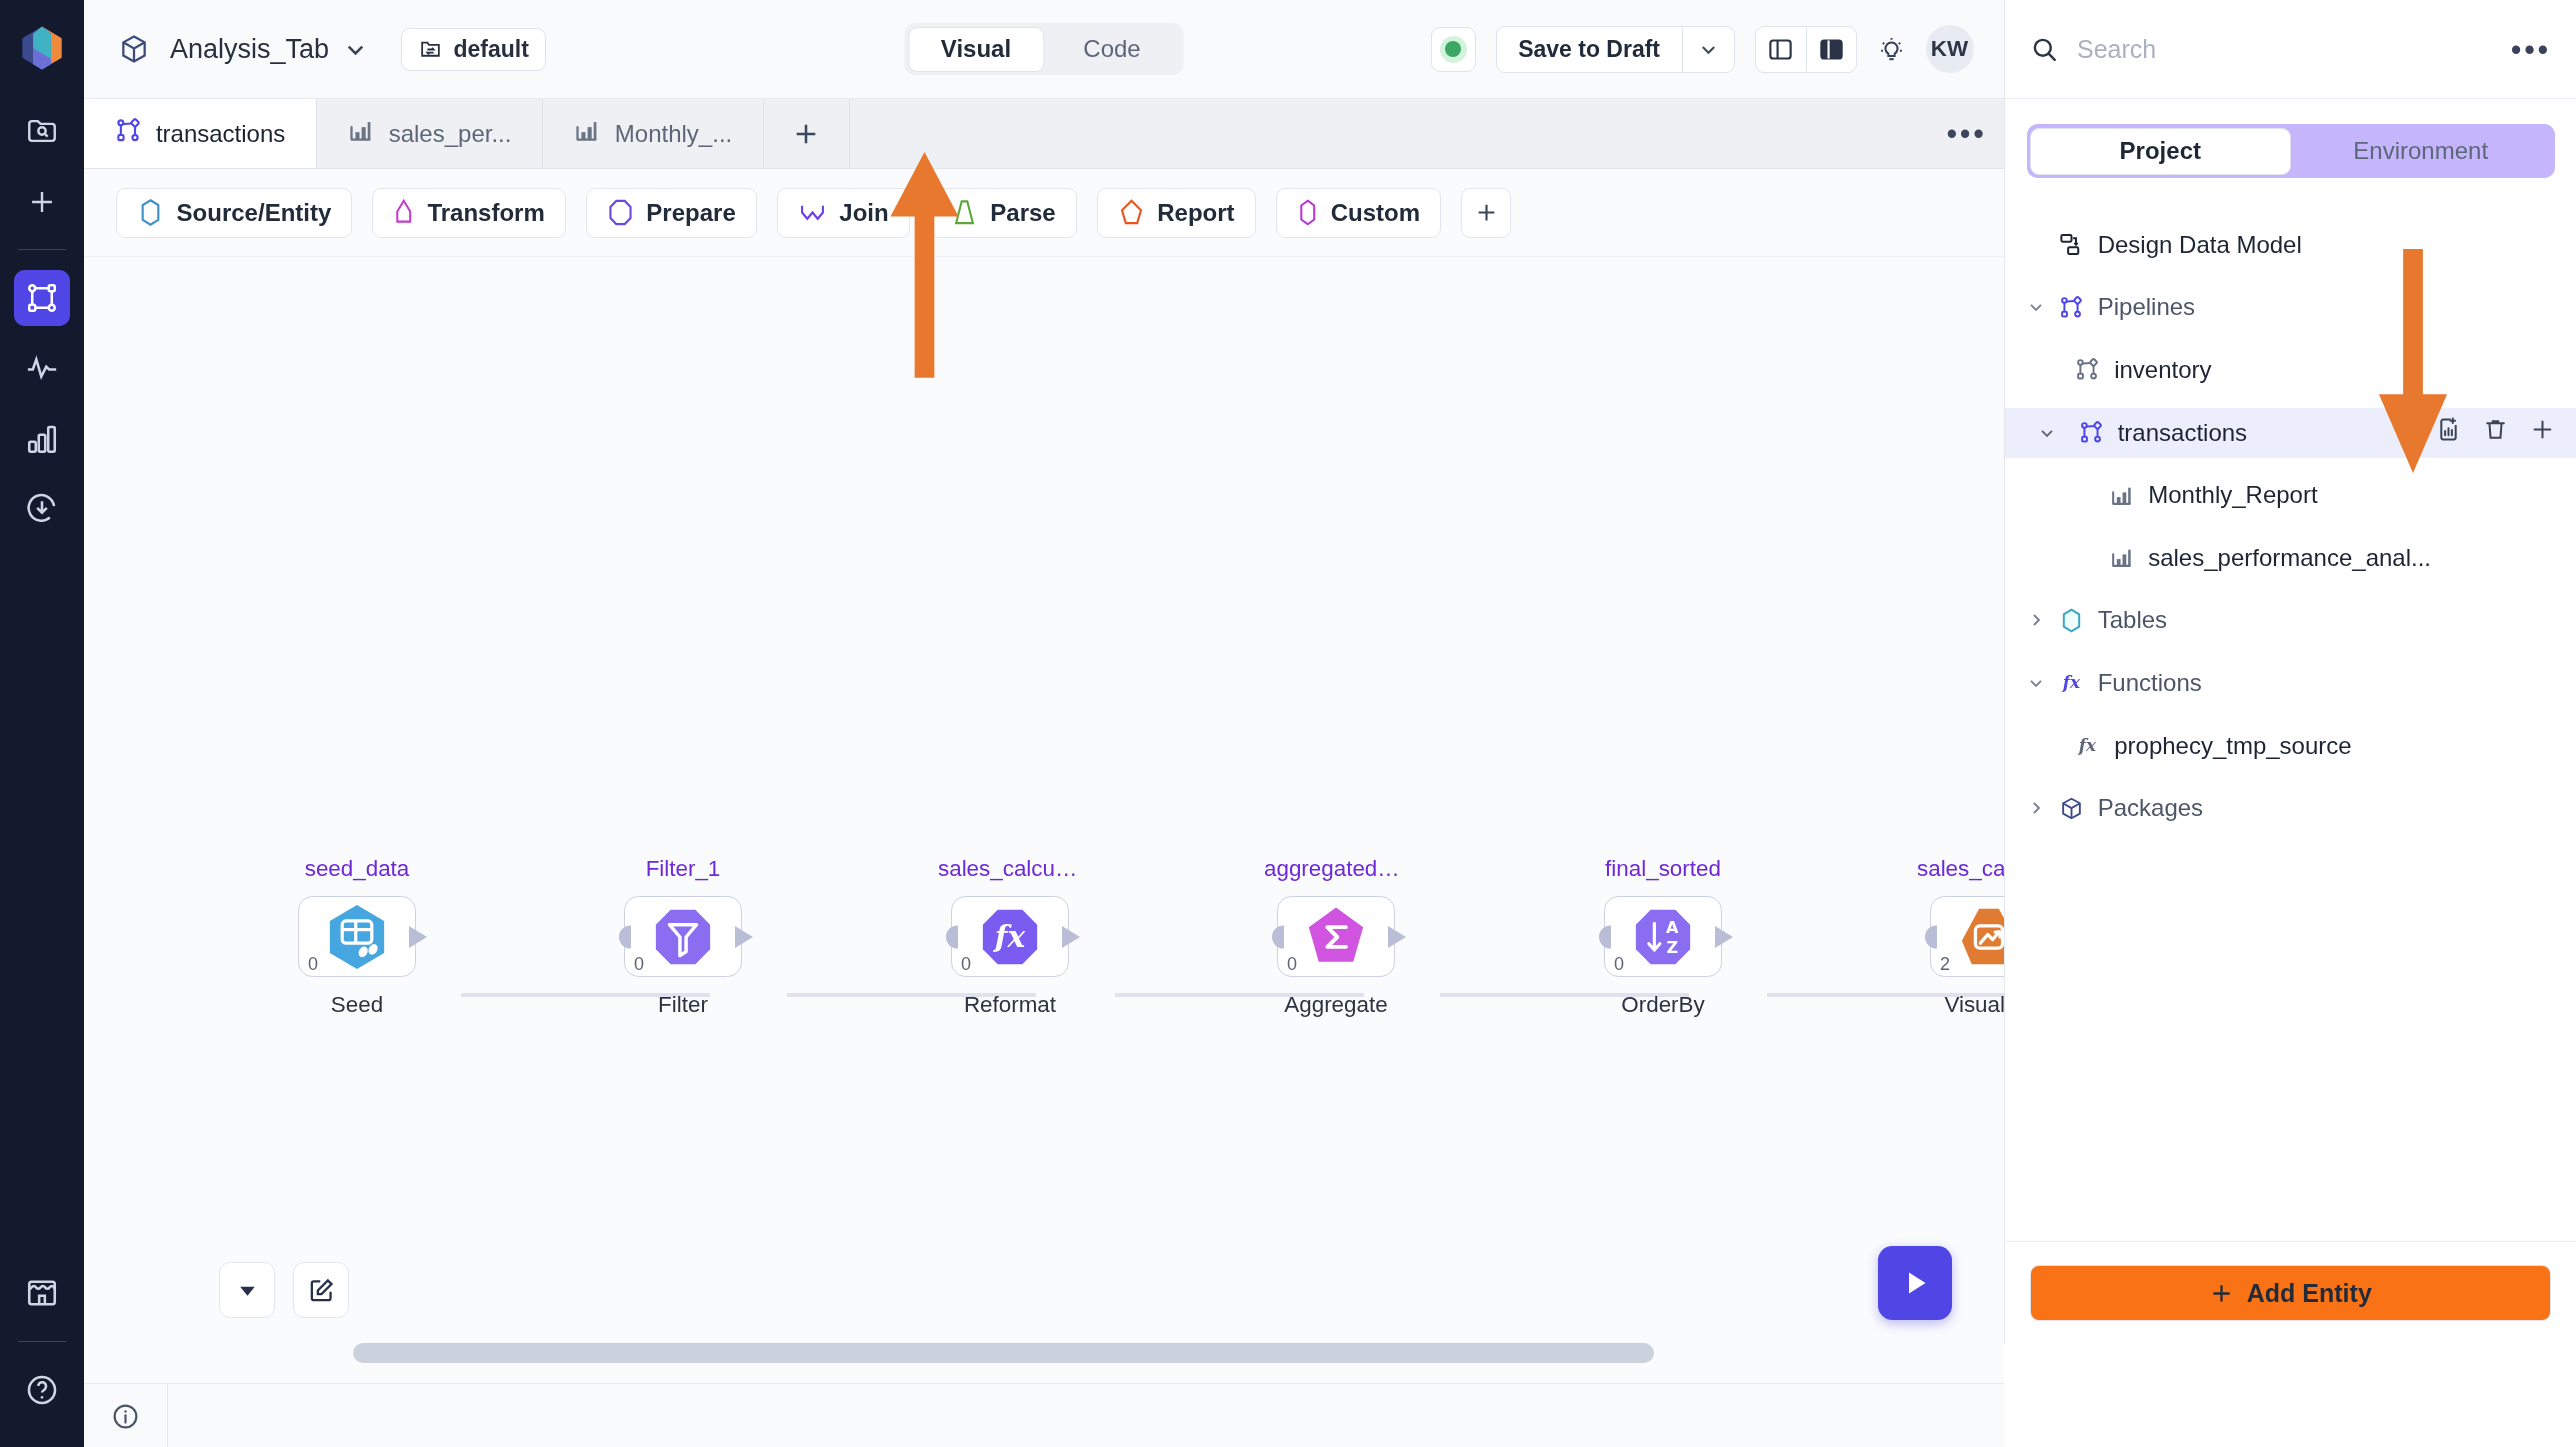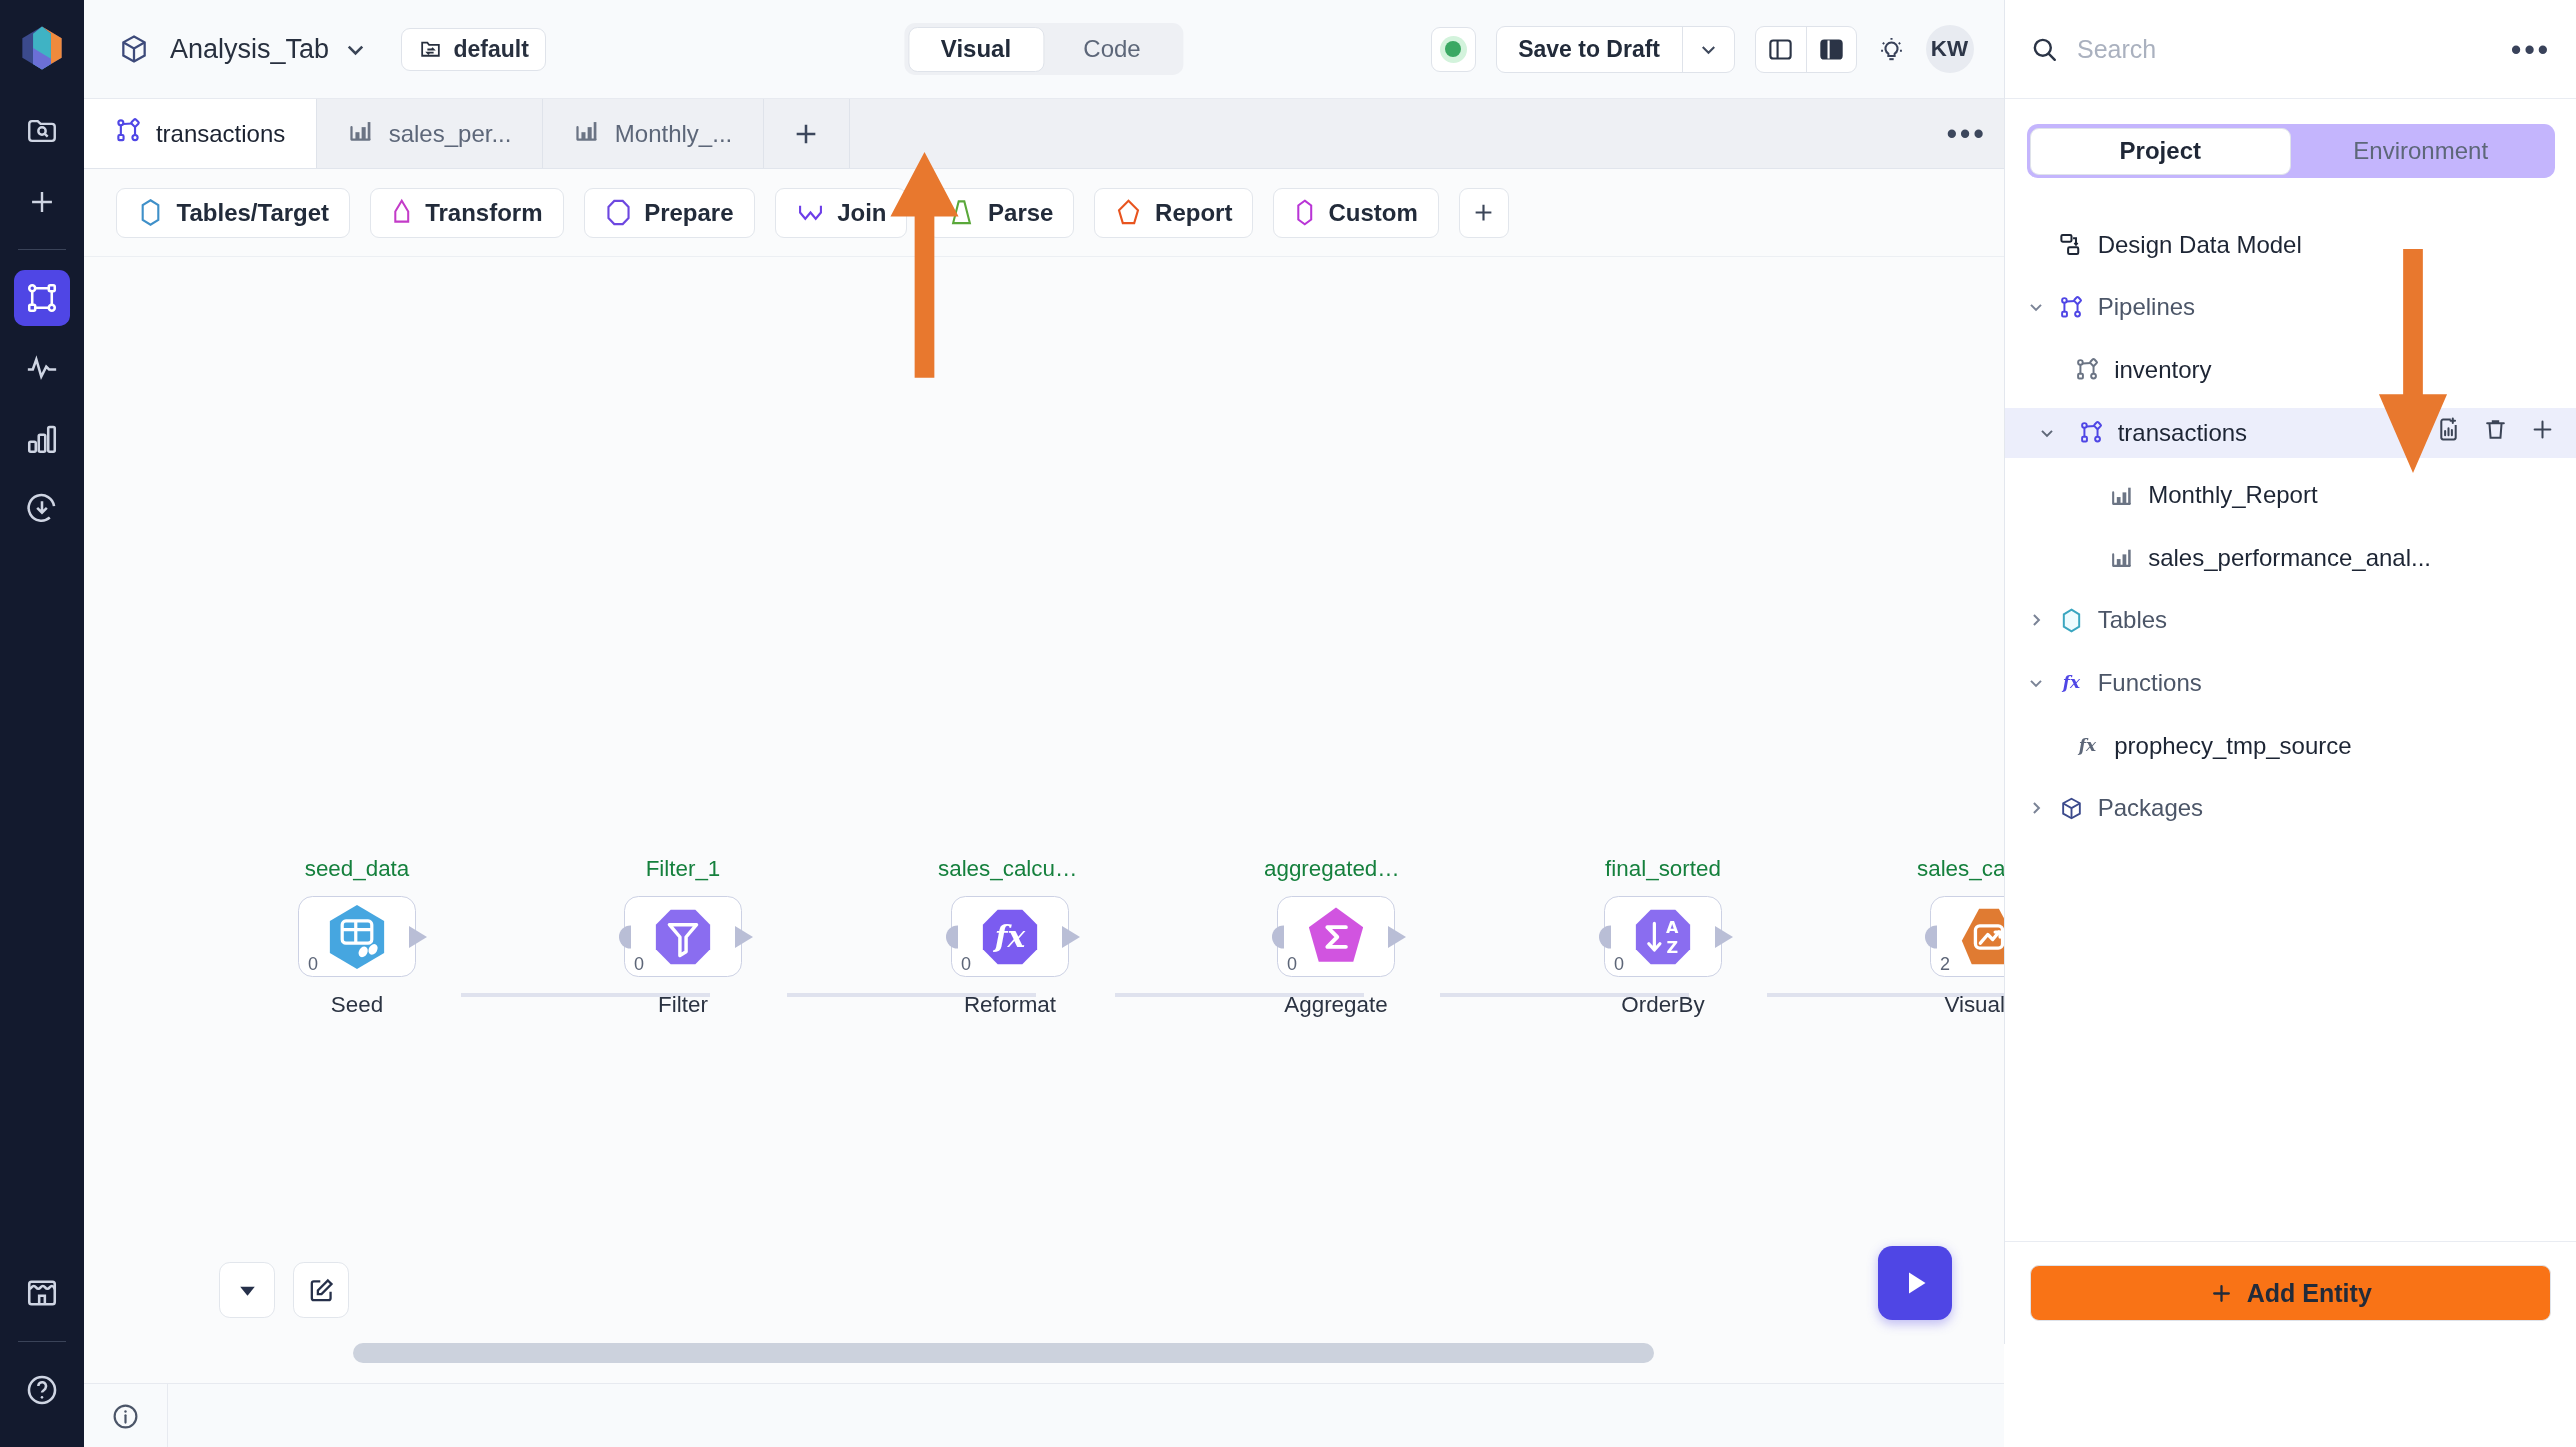--- a/index.html
+++ b/index.html
@@ -103,21 +103,21 @@
     display: flex; align-items: center; gap: 12.6px; padding: 0 20px;
     font-size: 24px; color: #222b3a; font-weight: 700;
   }
   .comp-add { width: 50px; justify-content: center; padding: 0; color: #3b4558; }
 
   
   .canvaswrap { flex: 1 1 auto; background: #fafbfc; position: relative; overflow: hidden; }
   .nodes { position: absolute; top: 628px; left: 0; width: 100%; height: 215px; }
   .node { position: absolute; width: 144px; text-align: center; }
   .node-name {
-    font-size: 22.4px; color: #15803d; white-space: nowrap;
+    font-size: 22.4px; color: #6d28d9; white-space: nowrap;
     overflow: hidden; text-overflow: ellipsis; margin-bottom: 14.4px;
   }
   .node-box {
     width: 118px; height: 81px; margin: 0 auto;
     border: 0.9px solid #ccd1e4; border-radius: 14.4px; background: #fff;
     display: flex; align-items: center; justify-content: center; position: relative;
   }
   .node-count { position: absolute; left: 9px; bottom: 1.8px; font-size: 18px; color: #5c6577; }
   .node-type { font-size: 22.4px; color: #2b3342; margin-top: 14.4px; }
   .port { position: absolute; top: 50%; transform: translateY(-50%); width: 12.6px; height: 23px; background: #b9bed6; }
@@ -371,21 +371,21 @@
       </div>
       <div class="tab-filler"></div>
       <div class="tab-more">•••</div>
     </div>
 
     <div class="comptoolbar">
       <div class="comp">
         <svg width="27" height="29" viewBox="0 0 24 26" fill="none" stroke="#3f90c9" stroke-width="1.9">
           <path d="M12 2l7 4.4v13.2L12 24l-7-4.4V6.4z"></path>
         </svg>
-        <span>Tables/Target</span>
+        <span>Source/Entity</span>
       </div>
       <div class="comp">
         <svg width="21.5" height="29" viewBox="0 0 20 26" fill="none" stroke="#c33bc8" stroke-width="1.9">
           <path d="M10 2l6 10v9.5H4V12z"></path>
         </svg>
         <span>Transform</span>
       </div>
       <div class="comp">
         <svg width="27" height="29" viewBox="0 0 24 26" fill="none" stroke="#6d47e0" stroke-width="1.9">
           <path d="M8.2 2.6h7.6L21 8v10l-5.2 5.4H8.2L3 18V8z"></path>

